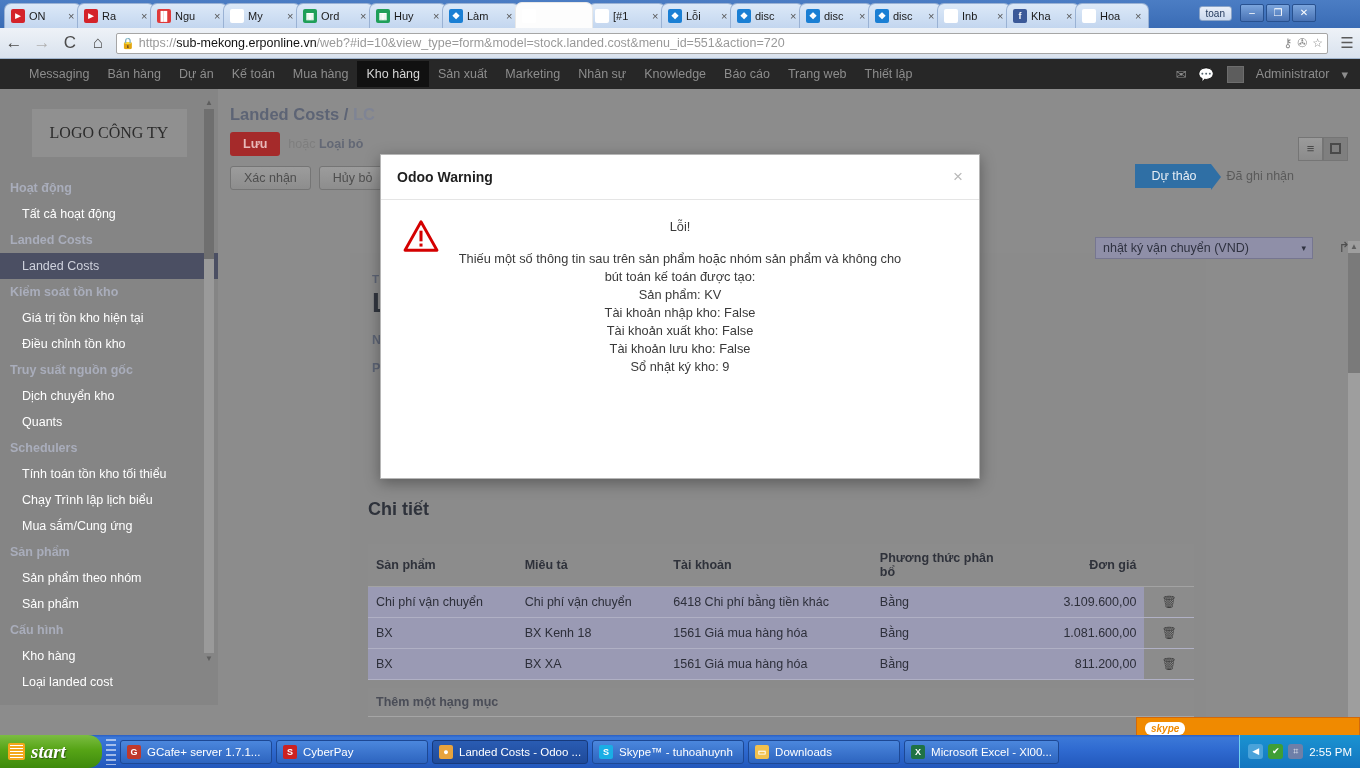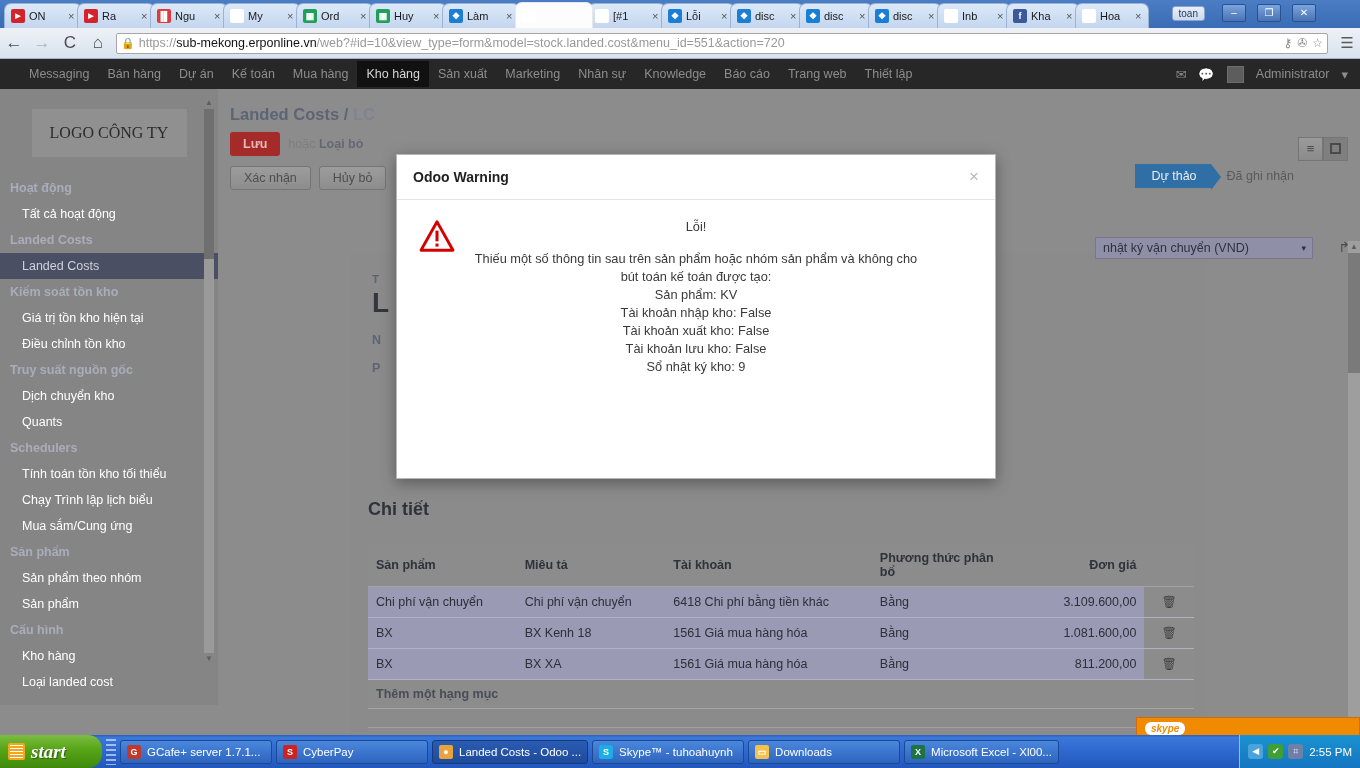--- a/index.html
+++ b/index.html
@@ -52,21 +52,21 @@
   .fv-yt   { background:#d4232a; position:relative;}
   .fv-yt:after{content:"\25B6"; font-size:7px; position:absolute; left:0; top:0; width:14px;}
   .fv-ngu  { background:#e03a3a;}
   .fv-drive{ background:#fff; color:#3a8f45;}
   .fv-sheet{ background:#1f9f59;}
   .fv-dbox { background:#1a7fd4; transform:none;}
   .fv-odoo { background:#fff; color:#b5478f; font-size:12px; font-weight:bold;}
   .fv-gm   { background:#fff; color:#d93025; font-weight:bold;}
   .fv-fb   { background:#3b5998;}
 
-  #wincontrols { position:absolute; right:4px; top:2px; height:22px; display:flex; align-items:center; gap:11px;margin-left:35px;}
+  #wincontrols { position:absolute; right:4px; top:2px; height:22px; display:flex; align-items:center; gap:2px;margin-left:35px;}
   .wcbtn { width:24px; height:18px; background:linear-gradient(#7ba5dd,#4872b4); border:1px solid #28518f;
            border-radius:2px; color:#fff; font-size:10px; line-height:16px; text-align:center;}
   #username-chip { background:linear-gradient(#e8eef8,#cbd9ee); border:1px solid #8aa4c8; border-radius:3px;
            font-size:10px; padding:1px 6px; color:#23395c; margin-right:6px;}
 
   #toolbar {
     position:absolute; left:0; top:28px; width:1360px; height:31px;
     background: linear-gradient(#eef2f7,#d9e2ee);
     border-bottom:1px solid #9fb3cc;
     display:flex; align-items:center;
@@ -159,34 +159,34 @@
   
   #tbl { position:absolute; left:150px; top:455px; width:826px; }
   #tbl table { border-collapse:collapse; width:826px; }
   #tbl th { background:#8c8c8c; color:#2f323b; font-size:12.5px; font-weight:bold;
             text-align:left; padding:7px 8px; border-bottom:1px solid #a3a3a3;}
   #tbl td { background:#9a9ab4; color:#2d2f3a; font-size:12.5px; padding:8px; border-bottom:1px solid #b0b0c4;}
   #tbl td.num { text-align:right; }
   #tbl td.del { background:#8c8c8c; width:26px; text-align:center; color:#3f3f3f; font-size:12px;}
   #tbl th.del { background:#8c8c8c; width:26px;}
   #addrow { padding:7px 8px; font-size:12.5px; font-weight:bold; color:#4a4d57; border-bottom:1px solid #a5a5a5;}
-  #addrow-wrap { width:826px; background:#8c8c8c; }
+  #addrow-wrap { width:826px; background:#8c8c8c;margin-top:8px; }
   #tbl-rule { width:826px; height:4px; background:#8c8c8c; border-top:1px solid #9f9f9f; margin-top:18px;}
   #total-line { position:absolute; right:10px; top:628px; font-size:13px; color:#2f323b;}
   #total-line b { font-weight:bold; }
   #total-line .tv { font-weight:normal; color:#333; }
 
   #main-scroll { position:absolute; right:0; top:152px; width:12px; height:494px; background:#9e9e9e;}
   #main-scroll .thumb{ position:absolute; left:0; top:12px; width:12px; height:120px; background:#7a7a7a;}
   #main-scroll .arr { position:absolute; left:0; width:12px; height:12px; font-size:8px; color:#5e5e5e; text-align:center; line-height:12px;}
   #main-scroll .arr.up{top:0;} #main-scroll .arr.dn{bottom:0;}
 
   
   #modal {
-    position:absolute; left:396px; top:95px; width:600px; height:325px;
+    position:absolute; left:380px; top:95px; width:600px; height:325px;
     background:#fff; border:1px solid #b6b6b6; box-shadow:0 4px 14px rgba(0,0,0,.35);
     z-index:60;
   }
   #modal-head { height:45px; border-bottom:1px solid #e5e5e5; display:flex; align-items:center; padding:0 16px;}
   #modal-title { font-size:14px; font-weight:bold; color:#1f1f1f;}
   #modal-close { margin-left:auto; color:#b9b9b9; font-size:17px;}
   #modal-body { padding:18px 22px 10px; position:relative; height:224px;}
   #warn-ico { position:absolute; left:22px; top:20px; width:36px; height:32px;}
   #modal-msg { text-align:center; font-size:12.8px; color:#3a3a3a; line-height:18px; padding:0 55px;}
   #modal-msg .l1 { margin-bottom:14px;}

